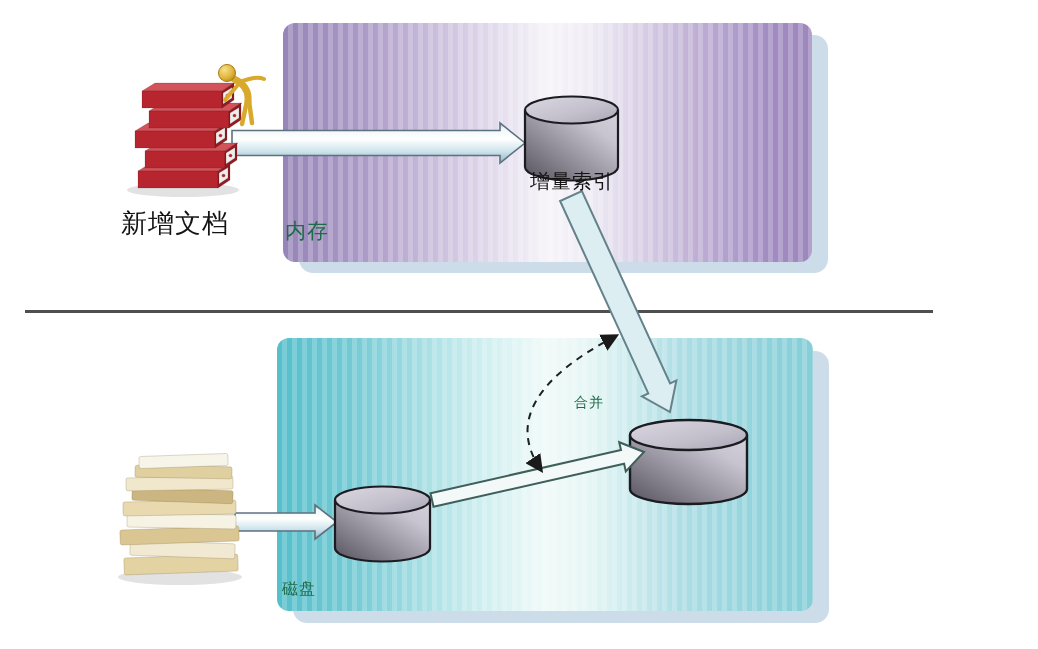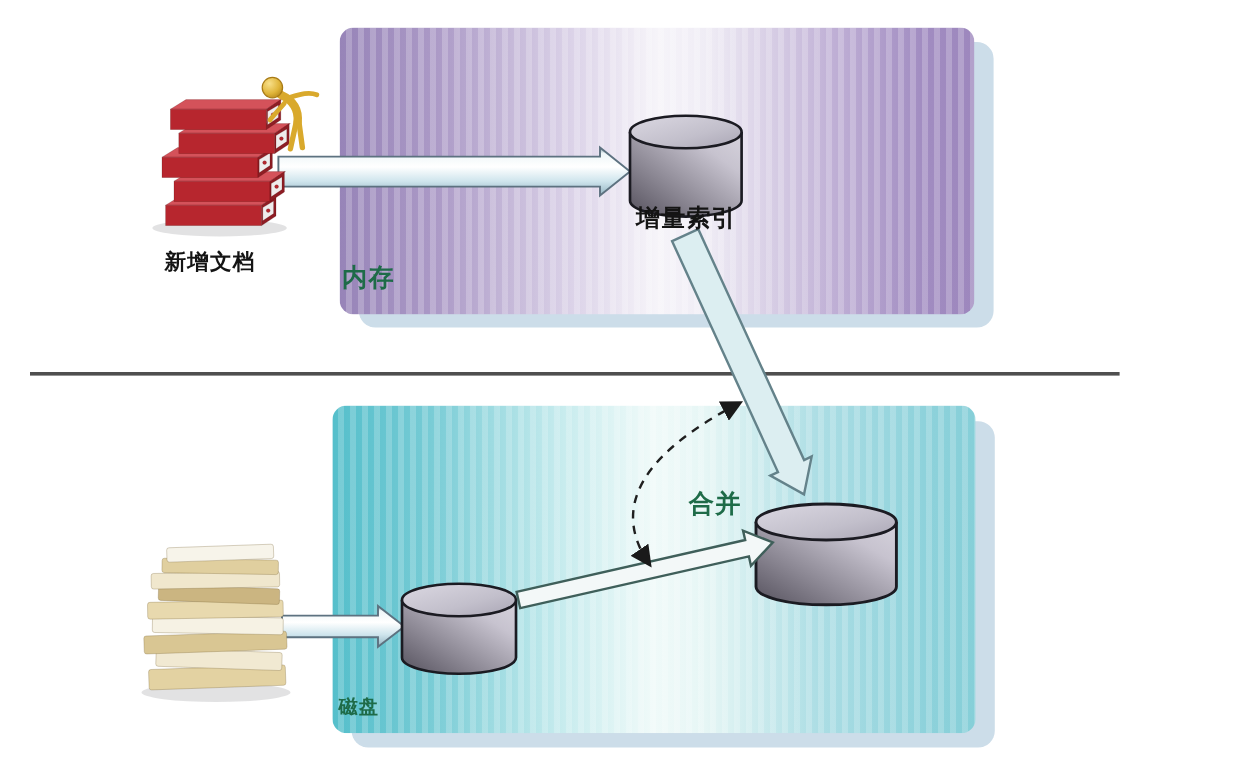--- a/index.html
+++ b/index.html
@@ -30,35 +30,35 @@
       repeating-linear-gradient(90deg, rgba(255,255,255,0) 0 5px, rgba(255,255,255,0.20) 5px 10px),
       linear-gradient(90deg,#55bfcb 0%,#74cad4 14%,#c8ecee 36%,#f0faf9 50%,#e6f6f5 58%,#abdde4 76%,#8ed2db 92%,#86cfd8 100%);
   }
   #separator{
     position:absolute;left:25px;top:310px;width:908px;height:3px;
     background:var(--separator-gray,#4f4f4f);
   }
   #art{position:absolute;left:0;top:0;width:1038px;height:649px;}
   .label{
     position:absolute;
-    font-weight:bold;
+    font-weight:normal;
     color:var(--node-label,#141414);
     letter-spacing:1px;
     white-space:nowrap;
     text-align:center;
   }
   .label.green{color:var(--green-label,#1e6b48);text-align:right;}
-  #lbl-new-docs{left:100px;top:206px;width:150px;font-size:18px;}
+  #lbl-new-docs{left:100px;top:206px;width:150px;font-size:26px;}
   #lbl-old-docs{left:98px;top:600px;width:150px;font-size:22px;}
   #lbl-incr-index{left:496px;top:168px;width:152px;font-size:20px;}
   #lbl-old-index{left:310px;top:557px;width:145px;font-size:20px;}
   #lbl-new-index{left:616px;top:504px;width:145px;font-size:20px;}
   #lbl-memory{left:285px;top:217px;font-size:21px;}
   #lbl-disk{left:282px;top:579px;font-size:16px;}
-  #lbl-merge{left:574px;top:406px;font-size:21px;}
+  #lbl-merge{left:574px;top:394px;font-size:14px;}
 </style>
 </head>
 <body>
 
 <div class="canvas">
 
   <div class="region-shadow" id="mem-shadow"></div>
   <div class="region-shadow" id="disk-shadow"></div>
 
   <div class="region-box" id="mem-box"></div>

